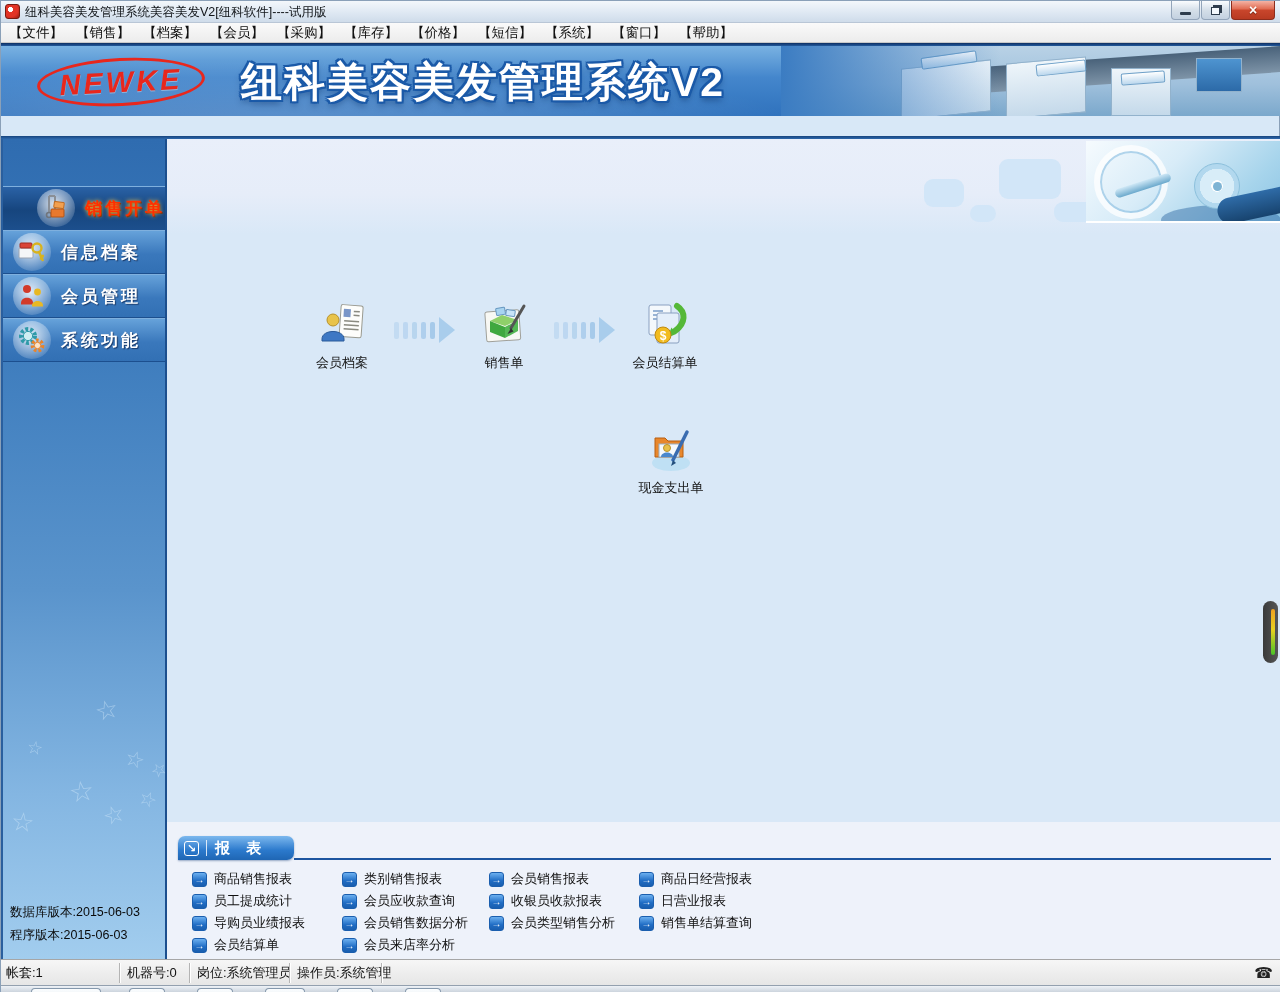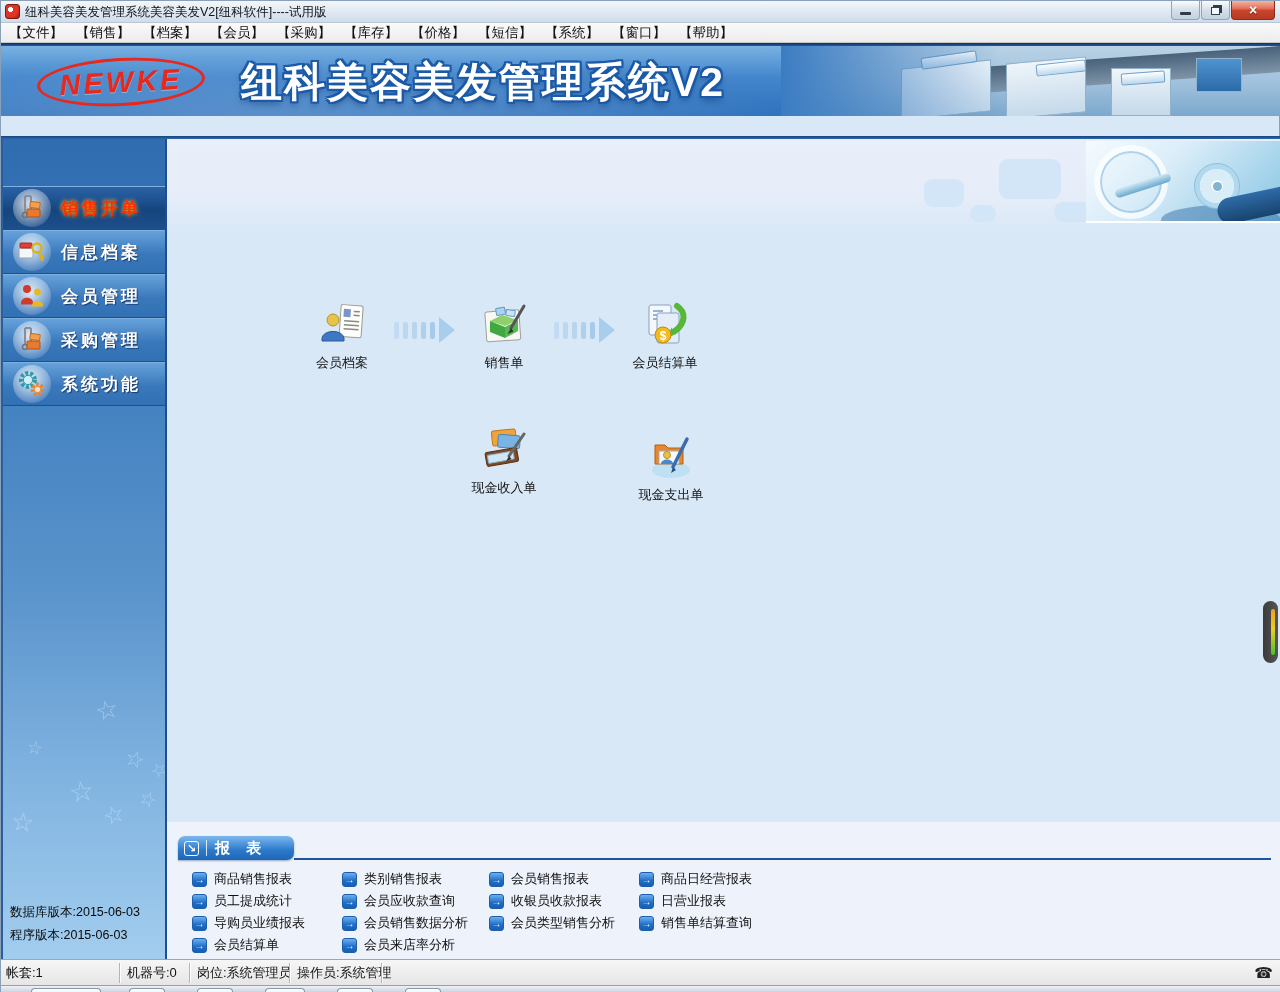--- a/index.html
+++ b/index.html
@@ -78,21 +78,21 @@
   .body-row { position:absolute; left:0; top:138px; width:1280px; height:820px; }
 
   
   .sidebar { position:absolute; left:0; top:0; width:166px; height:820px;
     background:linear-gradient(180deg,#2f6cb0 0%,#3d7cbd 25%,#5a94cc 55%,#84b6e2 80%,#a2cdee 100%);
     border-right:2px solid #1c4f8e; border-left:2px solid #2a5f9e; overflow:hidden; }
   .side-top { height:47px; }
   .side-btn { position:relative; height:44px; display:flex; align-items:center;
     border-top:1px solid #7fb0de; border-bottom:1px solid #1c4f8e; cursor:pointer;
     background:linear-gradient(180deg,#66a2da 0%,#3a78bc 55%,#3270b4 100%); }
-  .side-btn.active { background:linear-gradient(180deg,#2a62a6 0%,#16457e 55%,#1c4f8c 100%); }
+  .side-btn.active { background:linear-gradient(180deg,#2a62a6 0%,#16457e 55%,#1c4f8c 100%);justify-content:flex-end; }
   .side-icon { width:38px; height:38px; margin-left:10px; border-radius:50%;
     background:radial-gradient(circle at 45% 40%, rgba(255,255,255,.85), rgba(255,255,255,.15) 75%);
     display:flex; align-items:center; justify-content:center; flex:none; }
   .side-icon svg { width:30px; height:30px; }
   .side-label { margin-left:10px; font-size:17px; font-weight:bold; color:#ffffff; letter-spacing:3px;
     text-shadow:1px 1px 1px rgba(0,10,40,.55); white-space:nowrap; }
   .side-btn.active .side-label { color:#ff2f00; text-shadow:0 0 4px rgba(255,210,80,.95),1px 1px 0 #6e1c00; }
   .star-decoration { position:absolute; color:rgba(225,242,255,.4); pointer-events:none; }
   .side-version { position:absolute; left:7px; bottom:12px; font-size:12.5px; color:#0a0a0a; line-height:23px; white-space:nowrap; }
 
@@ -256,31 +256,20 @@
           <svg viewBox="0 0 30 30">
               <circle cx="10" cy="8" r="4" fill="#d23a2a"></circle>
               <path d="M4 22 c0-7 12-7 12 0 v1.5 h-12 z" fill="#d23a2a"></path>
               <circle cx="20.5" cy="11" r="3.4" fill="#e8b824"></circle>
               <path d="M15 24.5 c0-6 11-6 11 0 v1 h-11 z" fill="#e8b824"></path>
             </svg>
         </div>
         <span class="side-label">会员管理</span>
       </div>
 
-      <div class="side-btn">
-        <div class="side-icon">
-          <svg viewBox="0 0 30 30">
-              <path d="M8 3 v16 M14 3 v16 M8 3 h6" stroke="#8a8f96" stroke-width="2" fill="none"></path>
-              <circle cx="8" cy="22" r="2.5" fill="none" stroke="#70757c" stroke-width="1.6"></circle>
-              <rect x="10" y="16" width="13" height="8" rx="1" fill="#e8792e" stroke="#b55514"></rect>
-              <rect x="13" y="9" width="10" height="6" rx="1" fill="#f2a050" stroke="#c06a20" transform="rotate(8 18 12)"></rect>
-            </svg>
-        </div>
-        <span class="side-label">采购管理</span>
-      </div>
 
 
       <div class="side-btn">
         <div class="side-icon">
           <svg viewBox="0 0 30 30">
               <circle cx="11" cy="11" r="7" fill="none" stroke="#2e9aa8" stroke-width="4" stroke-dasharray="3 2"></circle>
               <circle cx="11" cy="11" r="4.6" fill="#cfeef2" stroke="#2e9aa8"></circle>
               <circle cx="20.5" cy="20.5" r="5.2" fill="none" stroke="#e8832a" stroke-width="3.4" stroke-dasharray="2.5 2"></circle>
               <circle cx="20.5" cy="20.5" r="3.2" fill="#fbe3c8" stroke="#e8832a"></circle>
             </svg>
@@ -377,37 +366,22 @@
               <rect x="16" y="12" width="22" height="30" rx="2" fill="#e4eefa" stroke="#8aa0c0"></rect>
               <path d="M36 5 c9 6 9 17 -2 25" stroke="#55b838" stroke-width="6" fill="none" stroke-linecap="round"></path>
               <path d="M35 33 l-9 4 4.5-10.5 z" fill="#55b838"></path>
               <circle cx="22" cy="34" r="8" fill="#f2bc20" stroke="#c08a10"></circle>
               <text x="22" y="38.5" font-size="12" font-weight="bold" fill="#ffffff" text-anchor="middle">$</text>
             </svg>
         </div>
         <div class="flow-label">会员结算单</div>
       </div>
 
-      <div class="flow-item" style="left:277px;top:287px">
-        <div class="flow-icon">
-          <svg viewBox="0 0 48 48">
-              <rect x="12" y="4" width="24" height="15" rx="2" fill="#f0a43c" stroke="#c07818" transform="rotate(-6 24 12)"></rect>
-              <rect x="18" y="9" width="22" height="13" rx="2" fill="#7ab4e4" stroke="#4a84b4" transform="rotate(4 29 15)"></rect>
-              <g transform="rotate(-10 22 32)">
-                <rect x="6" y="24" width="32" height="14" rx="2" fill="#7c4a26" stroke="#5a3014"></rect>
-                <rect x="8" y="27" width="26" height="8" rx="1" fill="#cfe6f6" stroke="#8ab0cc"></rect>
-              </g>
-              <path d="M44 8 L29 30" stroke="#666" stroke-width="3" stroke-linecap="round"></path>
-              <path d="M29 30 l-3 5.5 5.5-2.5 z" fill="#333"></path>
-            </svg>
-        </div>
-        <div class="flow-label">现金收入单</div>
-      </div>
-
-      <div class="flow-item" style="left:444px;top:294px">
+
+      <div class="flow-item" style="left:444px;top:287px">
         <div class="flow-icon">
           <svg viewBox="0 0 48 48">
               <ellipse cx="24" cy="37" rx="19" ry="8" fill="#bfe0f4"></ellipse>
               <path d="M8 12 h10 l3 3 h15 v16 h-28 z" fill="#e8872c" stroke="#b85f10"></path>
               <rect x="12" y="18" width="20" height="13" fill="#f6f9fc" stroke="#9ab0c4"></rect>
               <circle cx="20" cy="22" r="3.5" fill="#e8c04a" stroke="#b8922a"></circle>
               <path d="M14 31 c0-6 12-6 12 0 z" fill="#4a88cc"></path>
               <path d="M40 6 L26 34" stroke="#3a6cb0" stroke-width="3.5" stroke-linecap="round"></path>
               <path d="M26 34 l-2 6 5-3 z" fill="#24507e"></path>
             </svg>

